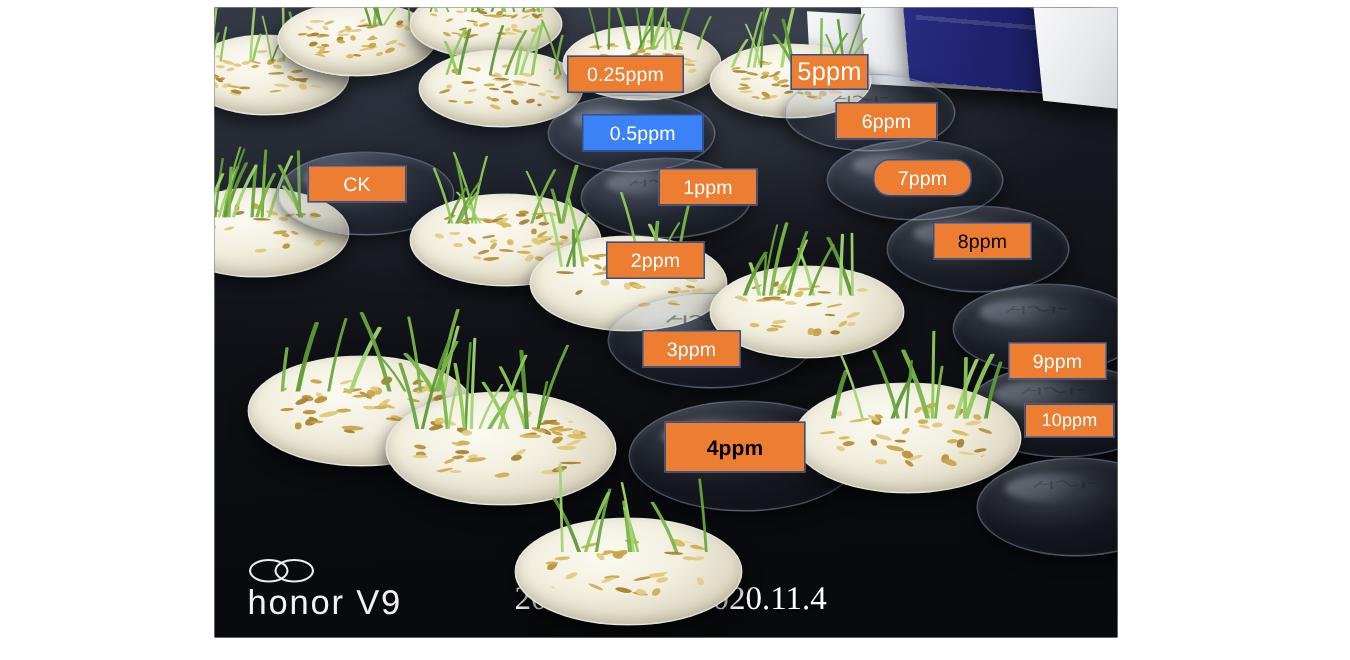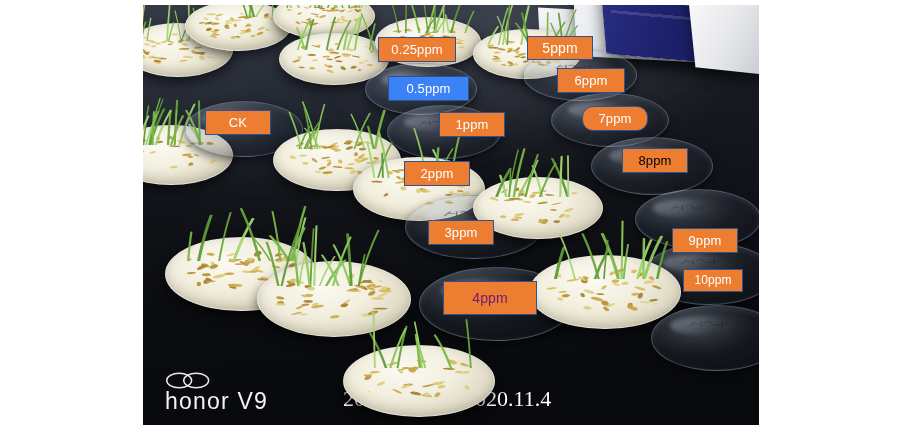--- a/index.html
+++ b/index.html
@@ -23,21 +23,20 @@
 
   
   #photo {
     position: absolute;
     left: 143px;
     top: 5px;
     width: 602px;
     height: 420px;
     overflow: hidden;
     background: #0c0d10;
-    padding-left: 14px;
   }
 
   
   .bench {
     position: absolute;
     inset: 0;
     background:
       radial-gradient(ellipse 340px 200px at 62% 6%, rgba(120,130,150,0.30), rgba(0,0,0,0) 68%),
       radial-gradient(ellipse 420px 260px at 20% 10%, rgba(70,80,100,0.22), rgba(0,0,0,0) 70%),
       linear-gradient(178deg, #20232b 0%, #171a21 22%, #111318 46%, #0b0c10 70%, #08090c 100%);
@@ -1049,32 +1048,32 @@
               <path d="M 54.2 100 Q 51.7 75.5 48.1 55.5" stroke="#8fc95a" stroke-width="1.14" fill="none" stroke-linecap="round" opacity="0.95"></path>
               <path d="M 30.9 100 Q 35.0 67.5 41.1 40.9" stroke="#8fc95a" stroke-width="1.55" fill="none" stroke-linecap="round" opacity="0.95"></path>
               <path d="M 20.6 100 Q 20.2 52.2 19.6 13.1" stroke="#a3d472" stroke-width="1.20" fill="none" stroke-linecap="round" opacity="0.95"></path>
               <path d="M 52.3 100 Q 50.2 62.0 47.1 30.9" stroke="#a3d472" stroke-width="1.12" fill="none" stroke-linecap="round" opacity="0.95"></path>
             </svg></div>
         </div>
       </div>
 
     <div id="label-layer">
         <div class="label" style="left: 235px; top: 32px; width: 78px; height: 25px; font-size: 13px; line-height: 25px; background: rgb(237, 125, 49); border-color: rgb(47, 82, 143); color: rgb(255, 255, 255); z-index: 200;">0.25ppm</div>
-        <div class="label" style="left: 384px; top: 31px; width: 66px; height: 24px; font-size: 14px; line-height: 24px; background: rgb(237, 125, 49); border-color: rgb(47, 82, 143); color: rgb(255, 255, 255); z-index: 201;">5ppm</div>
+        <div class="label" style="left: 384px; top: 31px; width: 52px; height: 24px; font-size: 17px; line-height: 24px; background: rgb(237, 125, 49); border-color: rgb(47, 82, 143); color: rgb(255, 255, 255); z-index: 201;">5ppm</div>
         <div class="label" style="left: 245px; top: 71px; width: 81px; height: 25px; font-size: 13px; line-height: 25px; background: #3b82f6; border-color: rgb(47, 82, 143); color: rgb(255, 255, 255); z-index: 202;">0.5ppm</div>
         <div class="label" style="left: 414px; top: 63px; width: 68px; height: 25px; font-size: 13px; line-height: 25px; background: rgb(237, 125, 49); border-color: rgb(47, 82, 143); color: rgb(255, 255, 255); z-index: 203;">6ppm</div>
         <div class="label" style="left: 62px; top: 105px; width: 66px; height: 25px; font-size: 13px; line-height: 25px; background: rgb(237, 125, 49); border-color: rgb(47, 82, 143); color: rgb(255, 255, 255); z-index: 204;">CK</div>
         <div class="label" style="left: 252px; top: 107px; width: 66px; height: 25px; font-size: 13px; line-height: 25px; background: rgb(237, 125, 49); border-color: rgb(47, 82, 143); color: rgb(255, 255, 255); z-index: 205; margin-left: 44px;">1ppm</div>
         <div class="label" style="left: 439px; top: 101px; width: 66px; height: 25px; font-size: 13px; line-height: 25px; background: rgb(237, 125, 49); border-color: rgb(47, 82, 143); color: rgb(255, 255, 255); z-index: 206; border-radius: 11px;">7ppm</div>
         <div class="label" style="left: 261px; top: 156px; width: 66px; height: 25px; font-size: 13px; line-height: 25px; background: rgb(237, 125, 49); border-color: rgb(47, 82, 143); color: rgb(255, 255, 255); z-index: 207;">2ppm</div>
         <div class="label" style="left: 479px; top: 143px; width: 66px; height: 25px; font-size: 13px; line-height: 25px; background: rgb(237, 125, 49); border-color: rgb(47, 82, 143); color: #000000; z-index: 208;">8ppm</div>
         <div class="label" style="left: 285px; top: 215px; width: 66px; height: 25px; font-size: 13px; line-height: 25px; background: rgb(237, 125, 49); border-color: rgb(47, 82, 143); color: rgb(255, 255, 255); z-index: 209;">3ppm</div>
         <div class="label" style="left: 529px; top: 198px; width: 66px; height: 25px; font-size: 13px; line-height: 25px; background: rgb(237, 125, 49); border-color: rgb(47, 82, 143); color: rgb(255, 255, 255); z-index: 210; margin-top: 25px;">9ppm</div>
         <div class="label" style="left: 540px; top: 264px; width: 60px; height: 23px; font-size: 12px; line-height: 23px; background: rgb(237, 125, 49); border-color: rgb(47, 82, 143); color: rgb(255, 255, 255); z-index: 211;">10ppm</div>
-        <div class="label" style="left: 300px; top: 276px; width: 94px; height: 34px; font-size: 14px; line-height: 34px; background: rgb(237, 125, 49); border-color: rgb(47, 82, 143); color: #701a75; z-index: 212;">4ppm</div>
+        <div class="label" style="left: 300px; top: 276px; width: 94px; height: 34px; font-size: 14px; line-height: 34px; background: rgb(237, 125, 49); border-color: rgb(47, 82, 143); color: #000000; z-index: 212; font-weight: bold;">4ppm</div>
       </div>
 
     <div id="watermark">
       <svg class="hv-logo" viewBox="0 0 54 18">
         <ellipse cx="15" cy="9" rx="13.2" ry="7.6" fill="none" stroke="rgba(255,255,255,0.92)" stroke-width="1.5"></ellipse>
         <ellipse cx="33" cy="9" rx="13.2" ry="7.6" fill="none" stroke="rgba(255,255,255,0.92)" stroke-width="1.5"></ellipse>
       </svg>
       <div class="hv-text">
         <span>honor</span>
         <span>V9</span>

